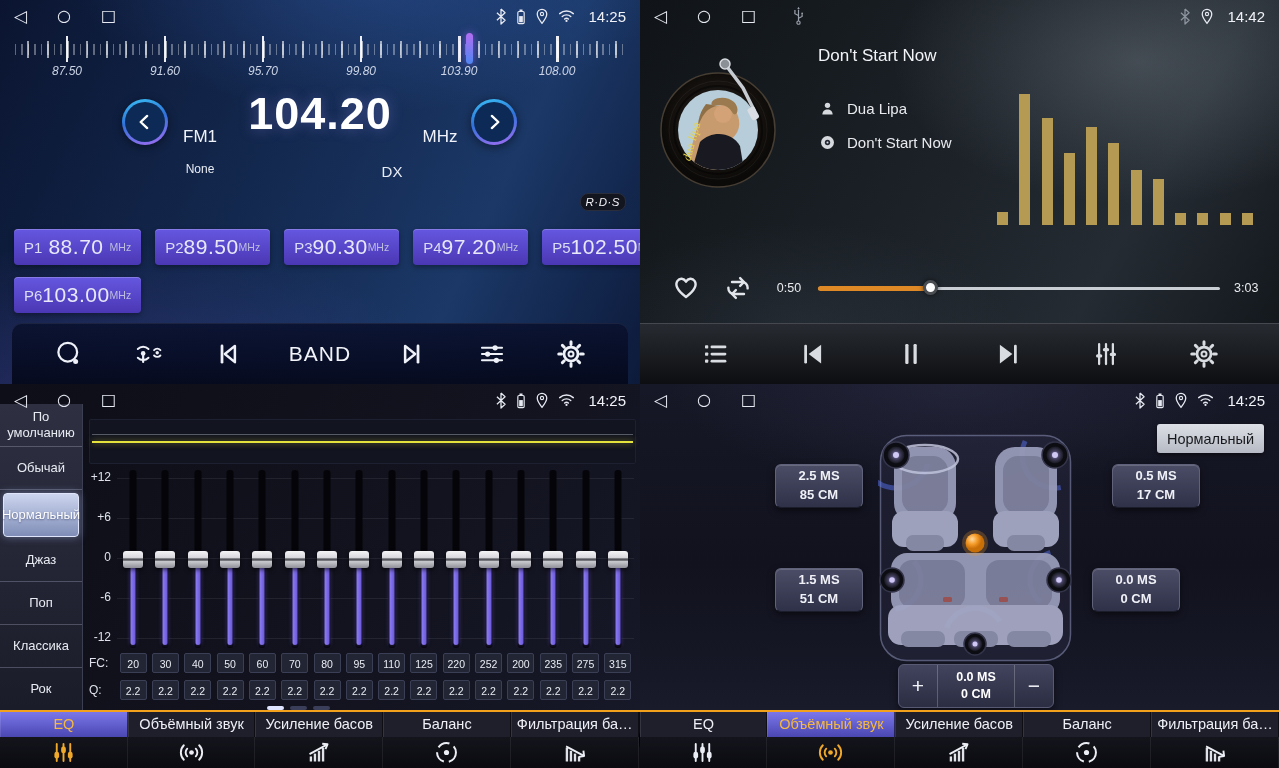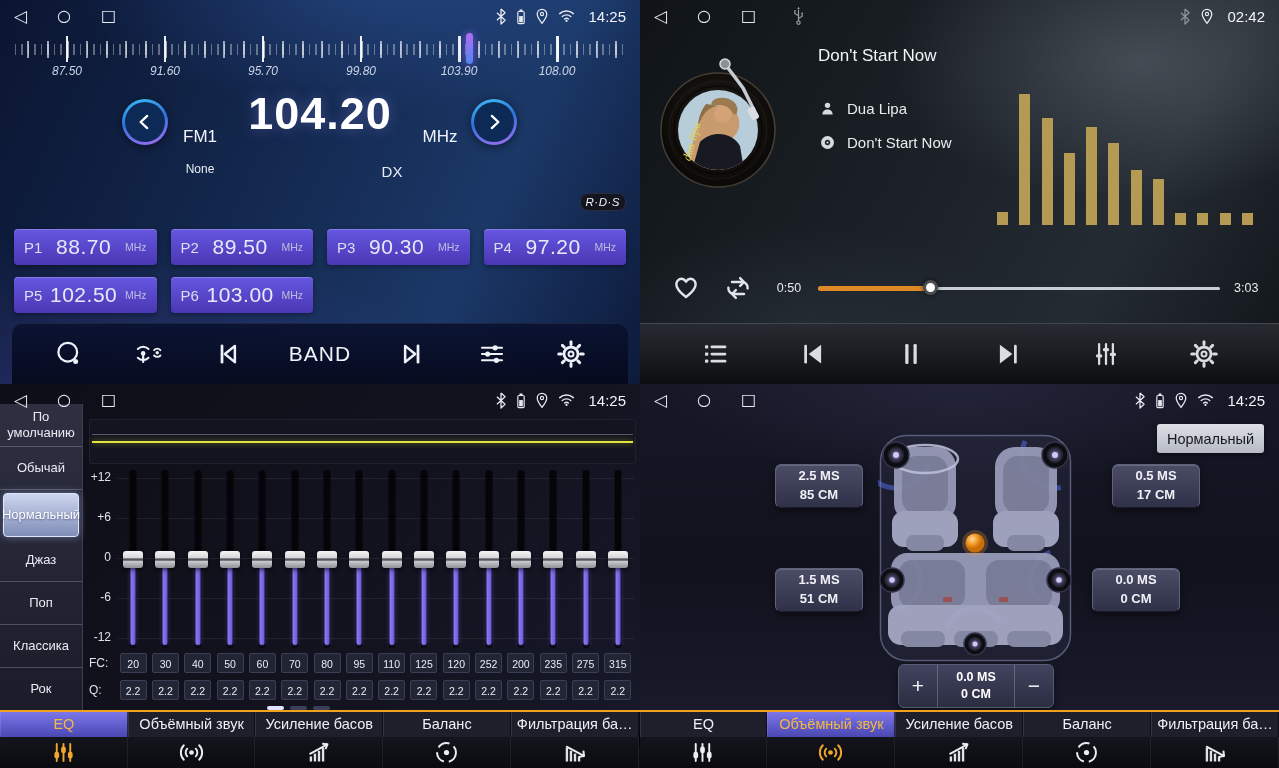--- a/index.html
+++ b/index.html
@@ -47,21 +47,21 @@
   .chev.left { left:122px; } .chev.right { left:471px; }
   .band-lab { position:absolute; left:168px; top:127px; width:64px; text-align:center; font-size:17px; color:#f0f3fa; }
   .freq-big { position:absolute; left:210px; top:88px; width:220px; text-align:center;
     font-size:45px; font-weight:bold; letter-spacing:1px; color:#fff; text-shadow:0 0 14px rgba(160,150,255,.35); }
   .unit-lab { position:absolute; left:408px; top:127px; width:64px; text-align:center; font-size:17px; color:#f0f3fa; }
   .ps-lab { position:absolute; left:164px; top:162px; width:72px; text-align:center; font-size:12px; color:#e8ecf5; }
   .dx-lab { position:absolute; left:356px; top:163px; width:72px; text-align:center; font-size:15px; color:#e8ecf5; }
   .rds { position:absolute; right:14px; top:193px; background:#14161f; border:1px solid #2a2d3c; border-radius:8px;
     padding:2px 5px; font-size:11.5px; font-weight:normal; font-style:italic; letter-spacing:.5px; color:#f2f2f6; }
   .presets { position:absolute; left:14px; right:14px; top:229px; display:grid;
-    grid-template-columns:repeat(4,1fr); gap:12px 14px; }
+    grid-template-columns:repeat(5,1fr); gap:12px 14px; }
   .preset { height:36px; border-radius:4px; display:flex; align-items:center; padding:0 10px;
     background:linear-gradient(180deg,#6557e0,#4a37b4); box-shadow:inset 0 1px 0 rgba(255,255,255,.22), 0 2px 5px rgba(0,0,0,.35); }
   .preset .pl { font-size:15px; color:#dcdcf2; }
   .preset .pf { flex:1; text-align:center; font-size:21px; color:#e8e8fa; letter-spacing:.5px; }
   .preset .pu { font-size:10.5px; color:#bdbde0; }
   .radio-toolbar { position:absolute; left:12px; right:12px; bottom:0; height:61px; border-radius:10px 10px 0 0;
     background:linear-gradient(180deg, rgba(10,18,48,.92), rgba(5,9,28,.96));
     box-shadow:inset 0 1px 0 rgba(255,255,255,.07);
     display:flex; align-items:center; justify-content:space-evenly; }
   .tbtn { width:46px; height:46px; display:flex; align-items:center; justify-content:center; color:#eef1f8; }
@@ -533,21 +533,21 @@
         <span class="sbic" style="color:#8e949e">
             <svg width="12" height="17">
               <use href="#i-bt"></use>
             </svg>
           </span>
         <span class="sbic">
             <svg width="14" height="17">
               <use href="#i-pin"></use>
             </svg>
           </span>
-        <span class="sb-time">02:42</span>
+        <span class="sb-time">14:42</span>
       </div>
     </div>
 
     <svg class="album-art" viewBox="0 0 140 150">
       <defs>
         <radialGradient id="vinyl" cx="50%" cy="45%">
             <stop offset="0%" stop-color="#3a332c"></stop>
             <stop offset="60%" stop-color="#191512"></stop>
             <stop offset="100%" stop-color="#0c0a08"></stop>
           </radialGradient>
@@ -834,21 +834,21 @@
           <div class="cell">
             <span class="chip">95</span>
           </div>
           <div class="cell">
             <span class="chip">110</span>
           </div>
           <div class="cell">
             <span class="chip">125</span>
           </div>
           <div class="cell">
-            <span class="chip">120</span>
+            <span class="chip">220</span>
           </div>
           <div class="cell">
             <span class="chip">252</span>
           </div>
           <div class="cell">
             <span class="chip">200</span>
           </div>
           <div class="cell">
             <span class="chip">235</span>
           </div>

